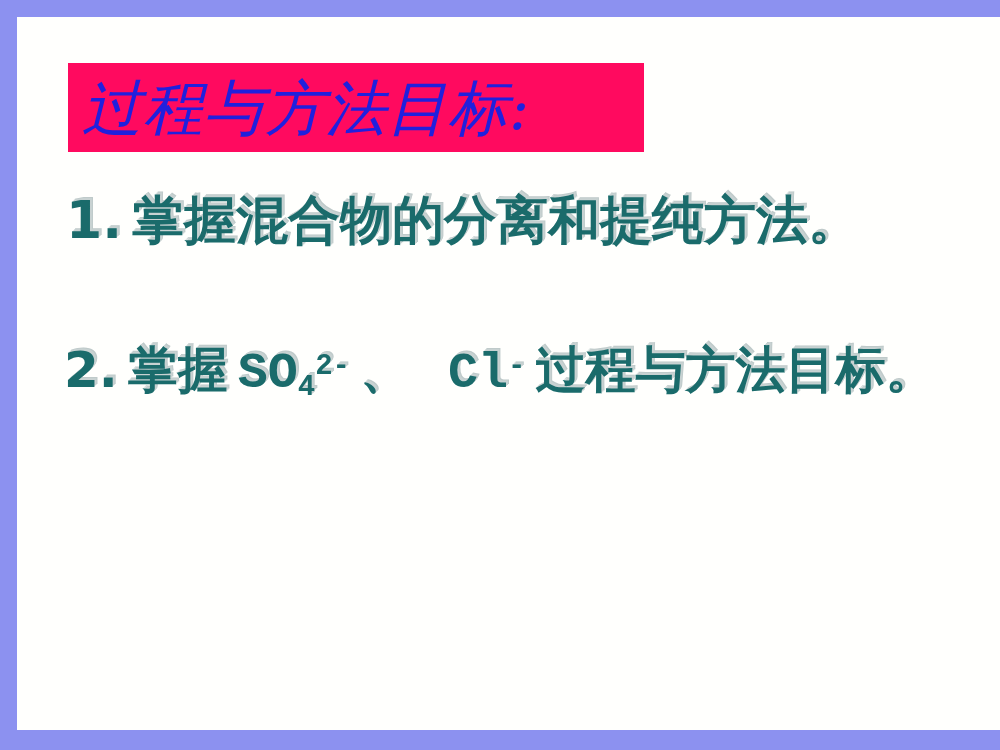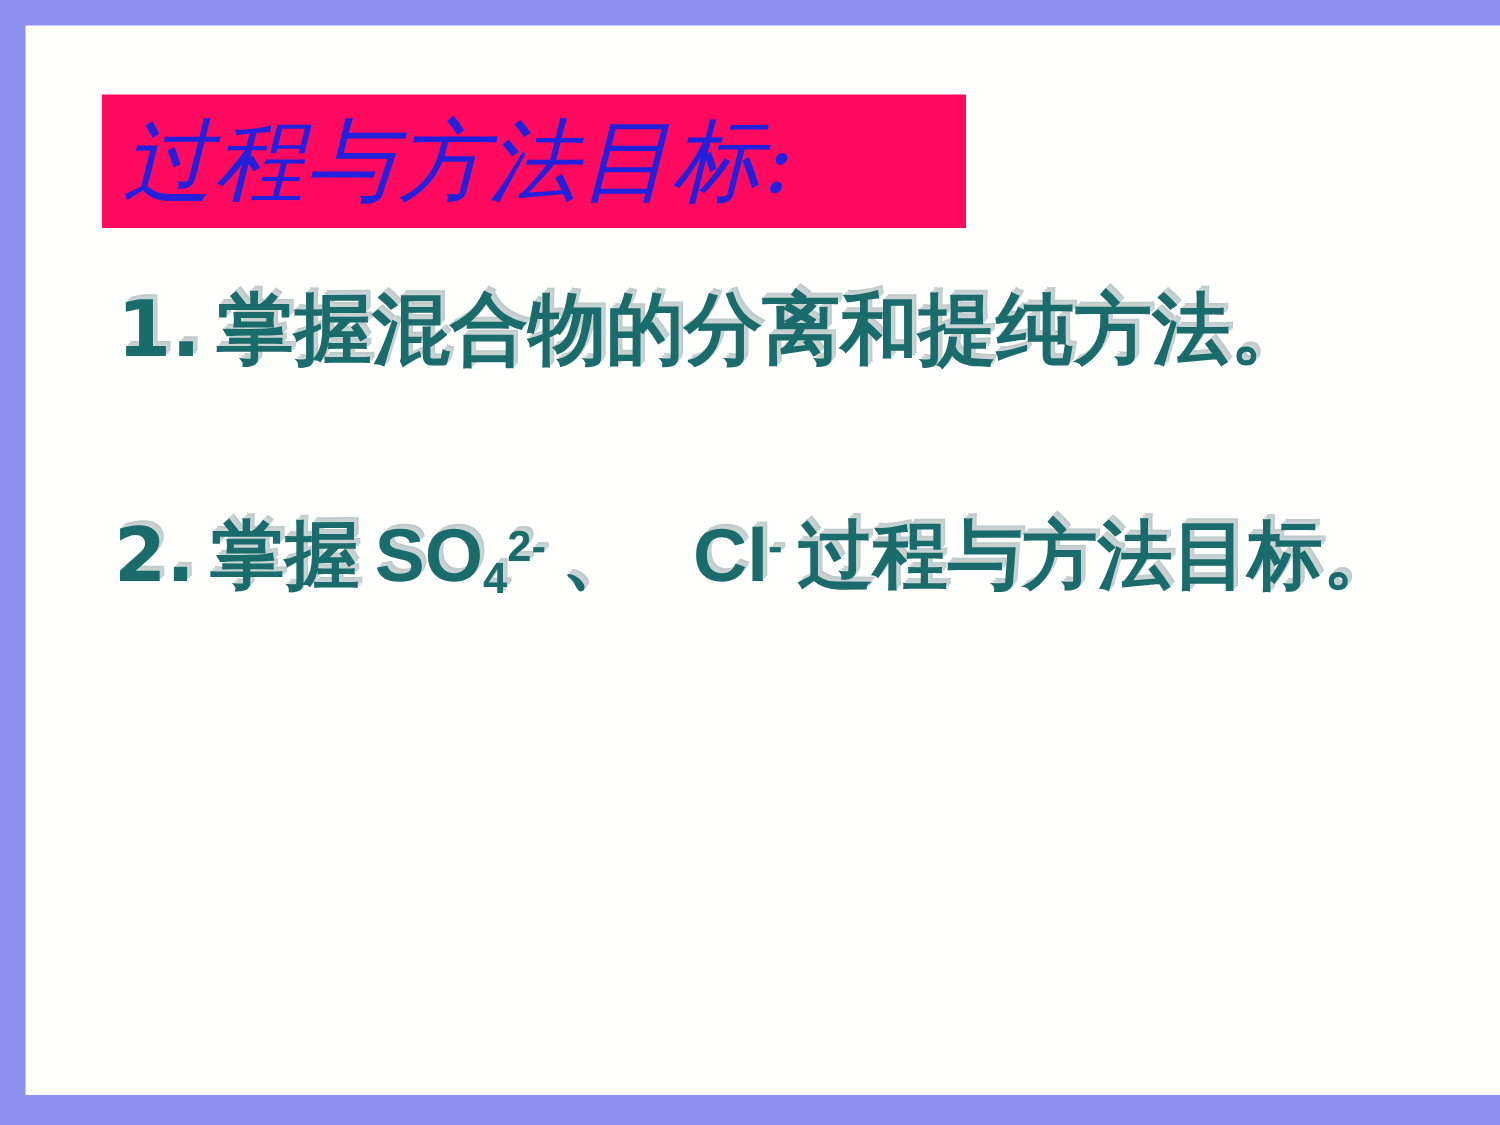--- a/index.html
+++ b/index.html
@@ -48,21 +48,21 @@
     font-size: 60px;
     line-height: 1;
     color: #2020DD;
     white-space: nowrap;
     letter-spacing: 1px;
   }
 
   
   .body-area {
     position: absolute;
-    left: 16px;
+    left: 4px;
     top: 0;
     width: 963px;
     height: 595px;
   }
 
   .bullet-line {
     position: absolute;
     white-space: nowrap;
     font-family: "DejaVu Sans", "Liberation Sans", sans-serif;
     font-weight: 700;
@@ -82,21 +82,21 @@
   }
 
   .bullet-2 {
     left: 43px;   
     top: 328px;   
     font-size: 50px;
   }
 
   
   .formula {
-    font-family: Liberation Sans, sans-serif;
+    font-family: Liberation Mono, monospace;
   }
   .sub {
     font-size: 0.58em;
     vertical-align: -0.28em;
   }
   .sup {
     font-size: 0.58em;
     vertical-align: 0.46em;
   }
   .gap-wide {

